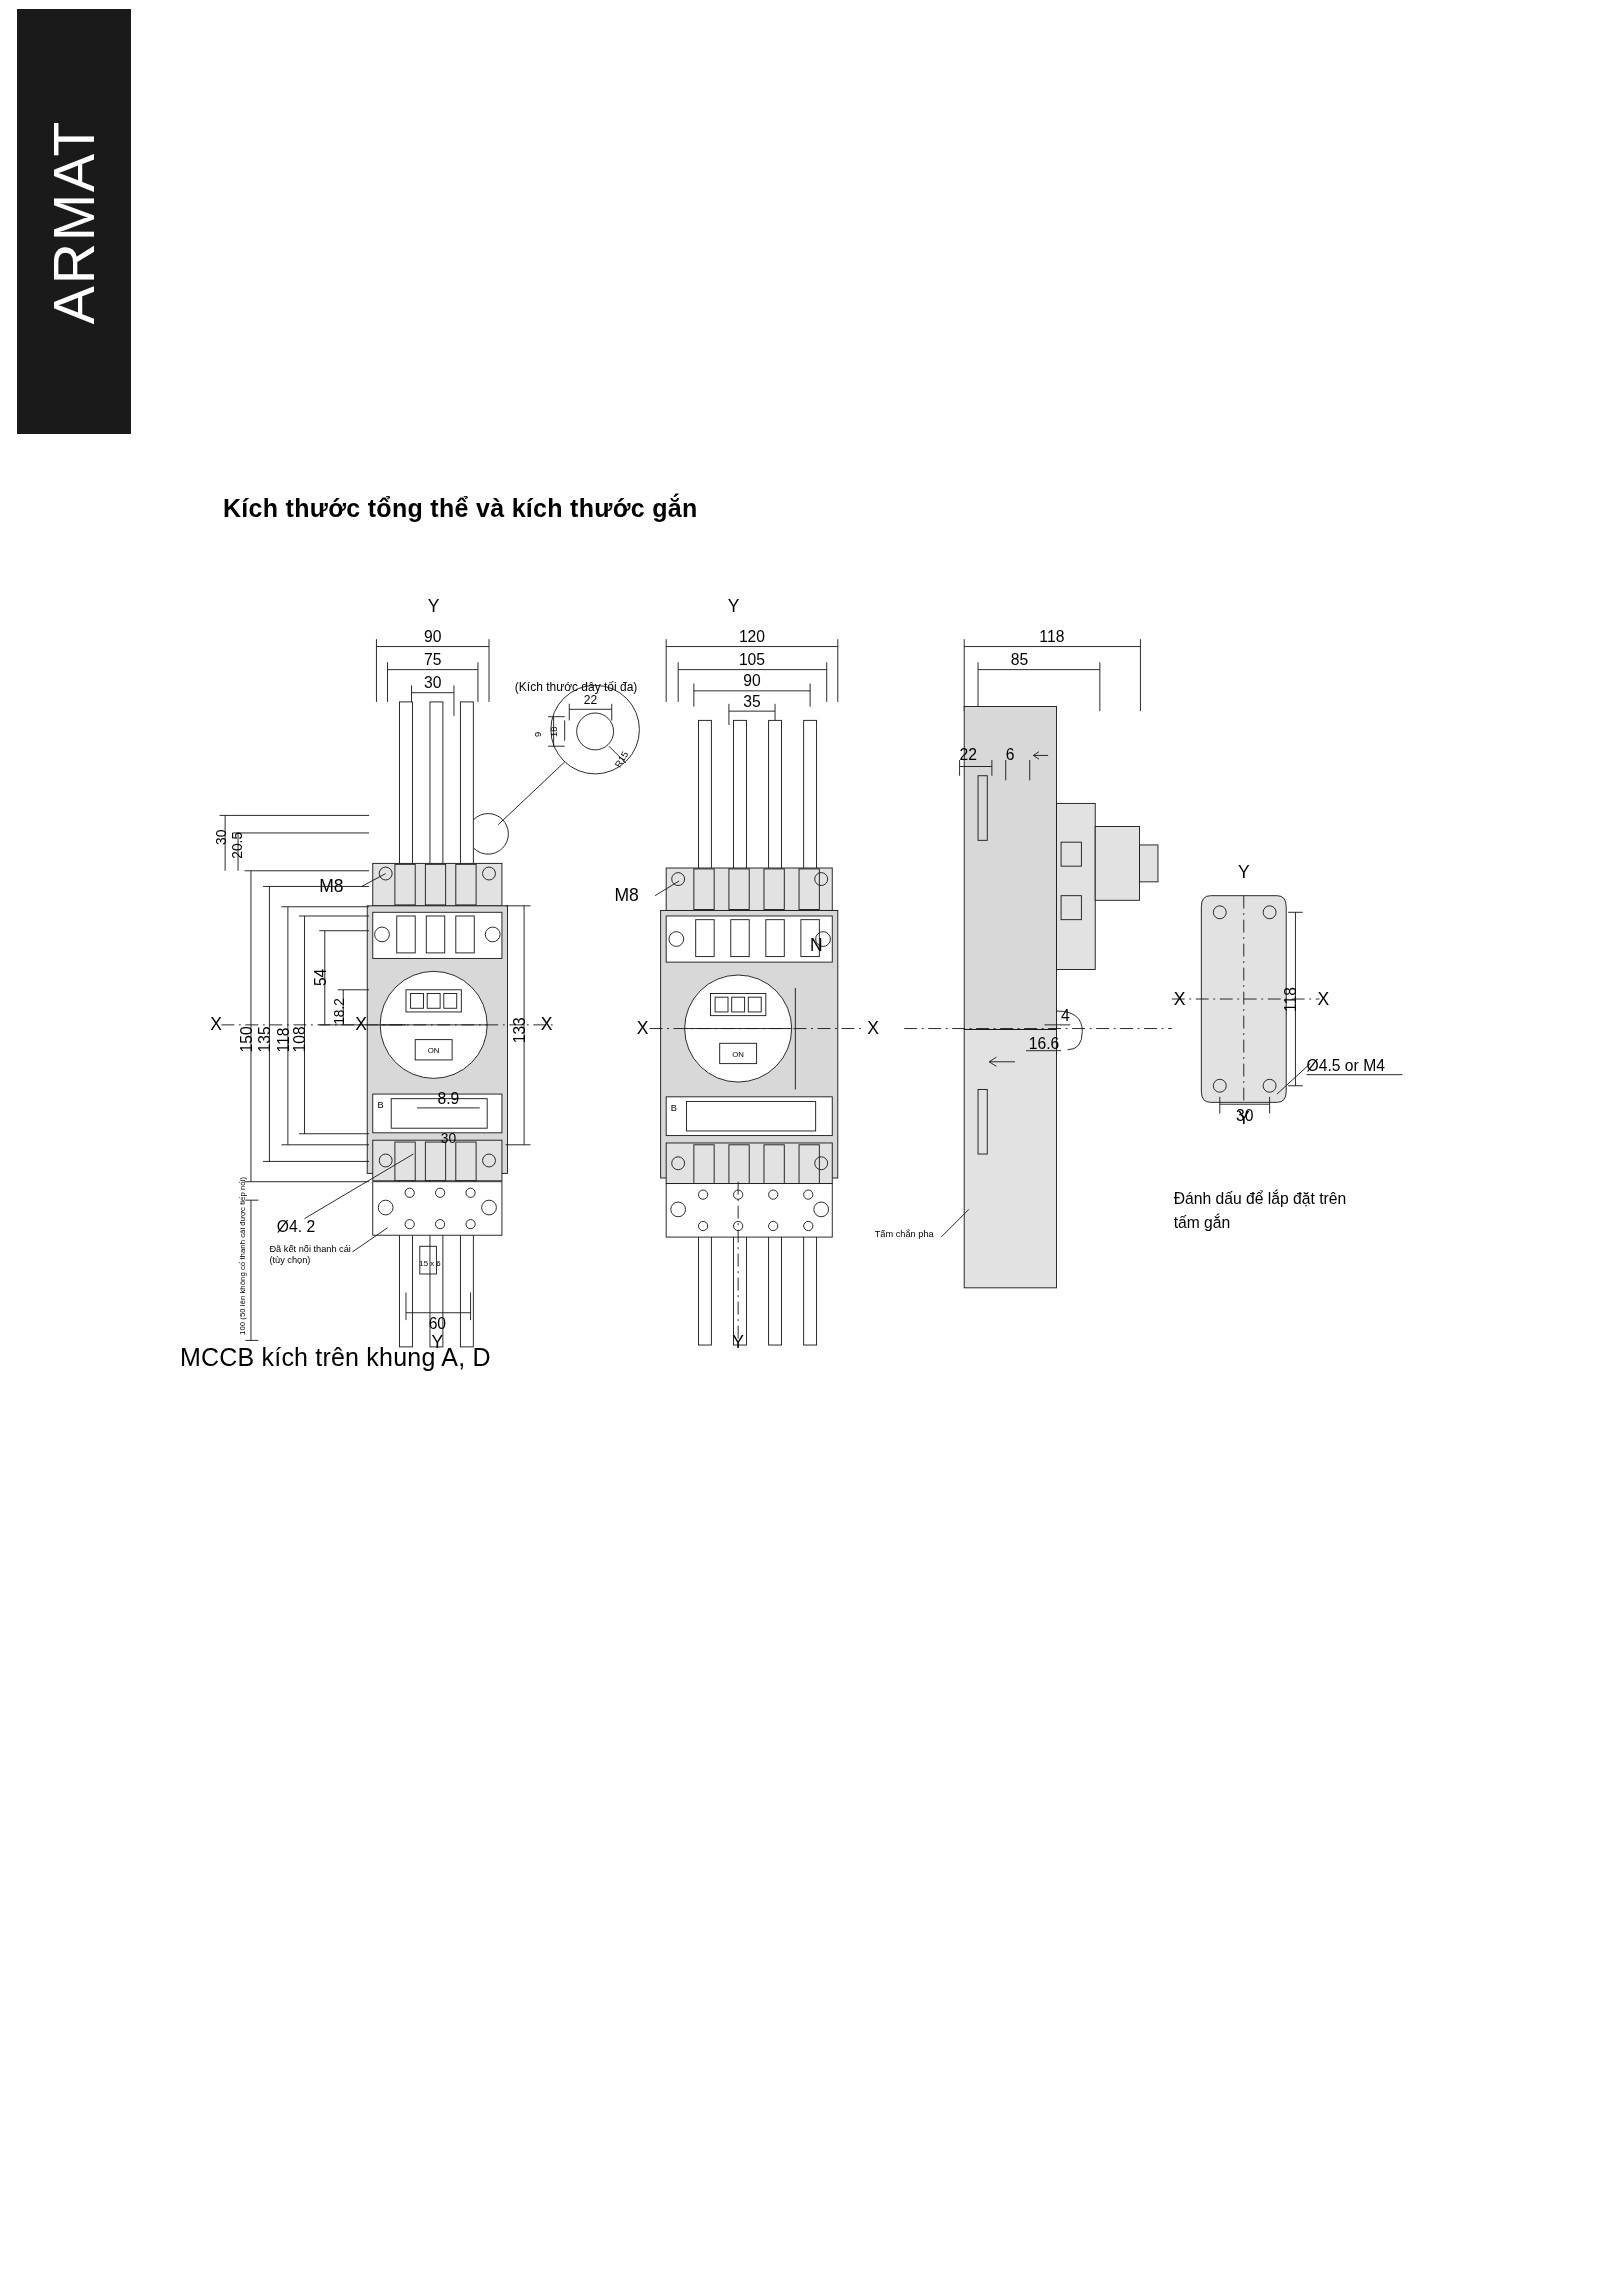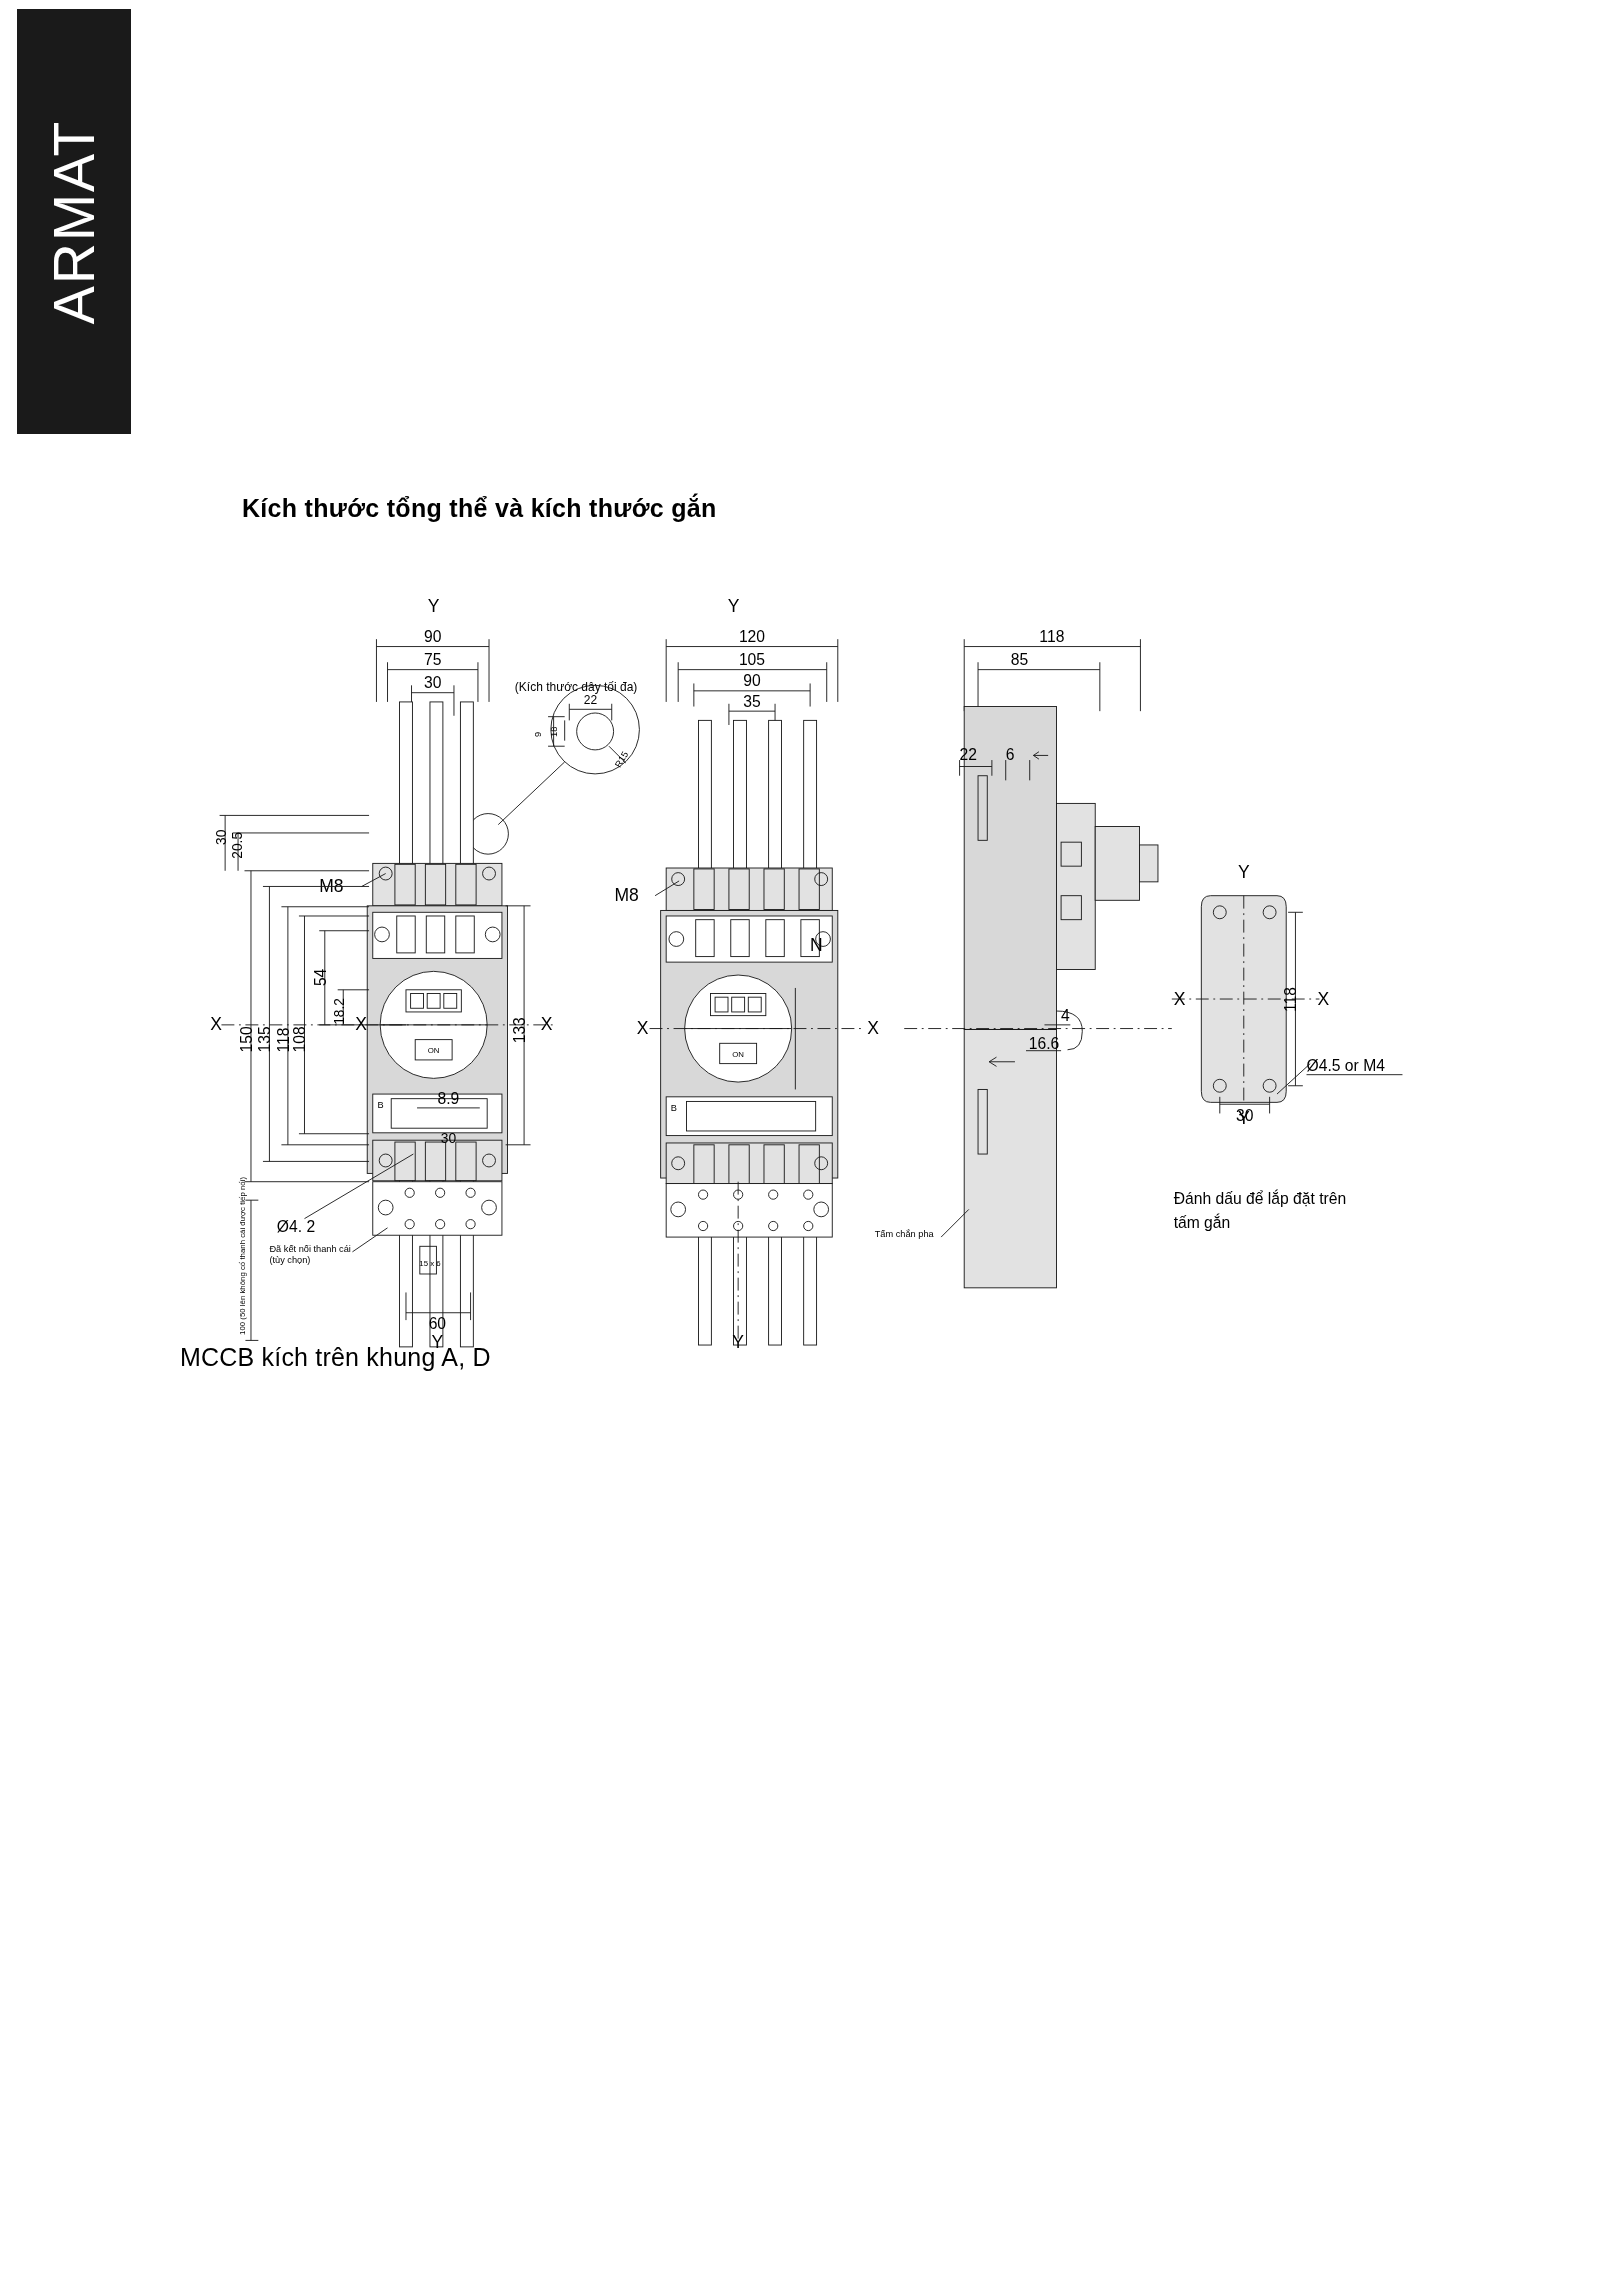--- a/index.html
+++ b/index.html
@@ -10,21 +10,21 @@
   .brand-tab{position:absolute;left:16.6px;top:9.2px;width:114px;height:425px;background:#1a1a1a;}
   .brand-tab .brand-text{
     position:absolute;left:50%;top:50%;
     transform:translate(-50%,-50%) rotate(-90deg);
     transform-origin:center center;
     color:#fff;font-size:57px;letter-spacing:1.8px;white-space:nowrap;
     font-family:"Liberation Sans",sans-serif;font-weight:400;
   }
 
   
-  .section-title{position:absolute;left:242px;top:494px;font-size:25px;font-weight:bold;letter-spacing:0.3px;}
+  .section-title{position:absolute;left:223px;top:494px;font-size:25px;font-weight:bold;letter-spacing:0.3px;}
   .figure-caption{position:absolute;left:180px;top:1343px;font-size:25px;letter-spacing:0.2px;}
 
   
   #drawing{position:absolute;left:0;top:591px;width:1623px;height:757px;}
   svg{display:block;}
   .ln{stroke:#1a1a1a;fill:none;}
   .thin{stroke-width:1;}
   .fillgrey{fill:#e2e2e2;stroke:#1a1a1a;stroke-width:1;}
   .fillgrey2{fill:#d8d8d8;stroke:#1a1a1a;stroke-width:1;}
   .fillwhite{fill:#ffffff;stroke:#1a1a1a;stroke-width:1;}

